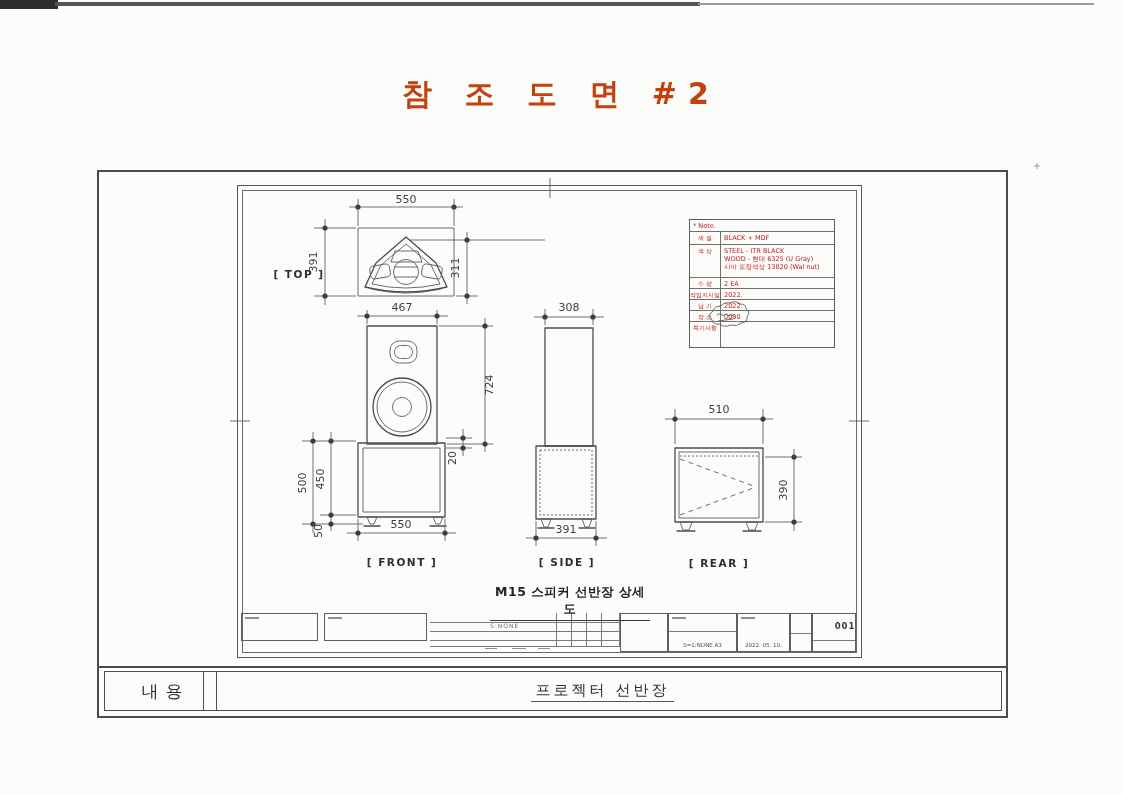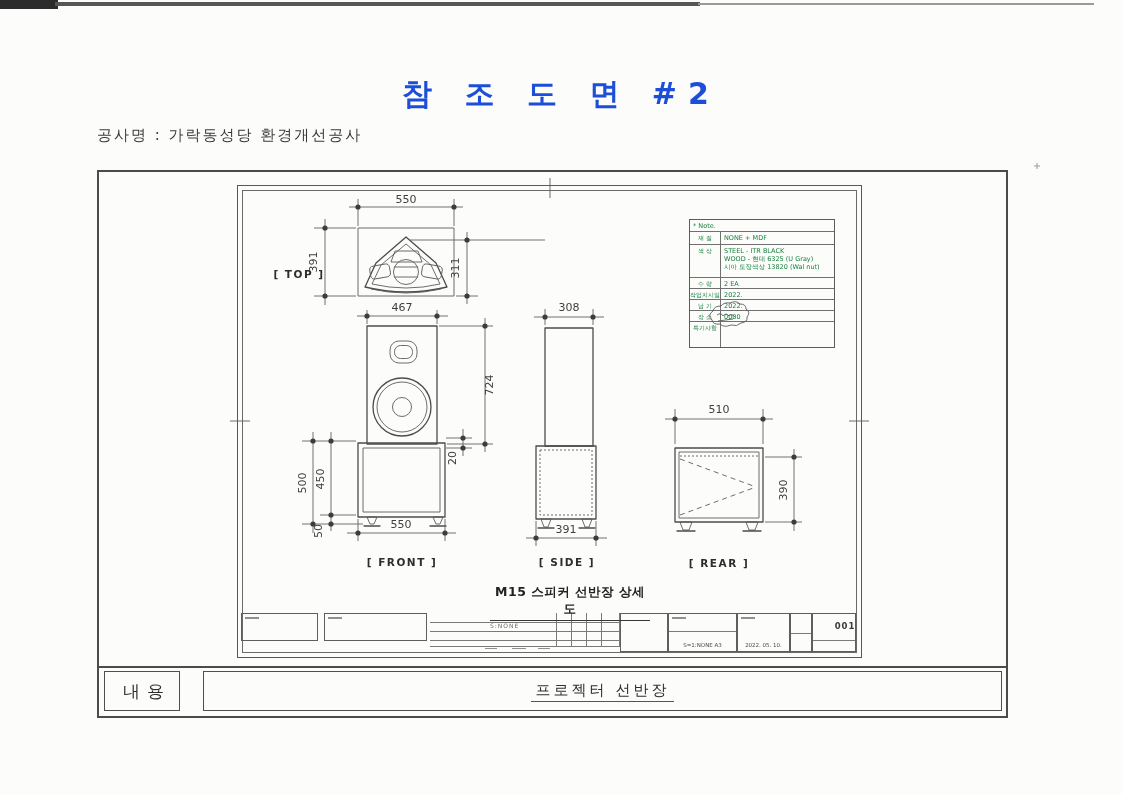--- a/index.html
+++ b/index.html
@@ -6,29 +6,29 @@
   .page{position:relative;width:1122px;height:794px;background:#fcfcfb;overflow:hidden;
         font-family:"DejaVu Sans","Liberation Sans",sans-serif;color:#2b2b2b;}
   .abs{position:absolute;box-sizing:border-box;}
 
   
   .art1{left:0;top:0;width:58px;height:9px;background:#2c2c2c;}
   .art2{left:55px;top:2px;width:645px;height:4px;background:#565656;}
   .art3{left:698px;top:3px;width:396px;height:2px;background:#9a9a9a;}
 
   .title{left:0;right:0;top:74px;text-align:center;font-size:30px;font-weight:600;
-         letter-spacing:11px;color:#1d4ed8;}
+         letter-spacing:11px;color:#c2410c;}
   .project{left:97px;top:126px;font-size:15px;letter-spacing:2px;color:#3a3a3a;}
 
   .outer-frame{left:97px;top:170px;width:911px;height:548px;border:2px solid #4b4b4b;}
   .sheet{left:237px;top:185px;width:625px;height:473px;border:1.2px solid #585858;}
   .sheet-inner{left:242px;top:190px;width:615px;height:463px;border:1px solid #6a6a6a;}
 
   
-  .notes{left:689px;top:219px;width:146px;border:1px solid #5c5c5c;color:#15803d;}
+  .notes{left:689px;top:219px;width:146px;border:1px solid #5c5c5c;color:#b91c1c;}
   .nrow{display:flex;border-top:1px solid #707070;font-size:6.5px;line-height:1.3;}
   .nrow:first-child{border-top:none;}
   .nh{padding:2px 3px;height:7px;}
   .nl{width:30px;flex:none;border-right:1px solid #707070;padding:1.5px 0;
       text-align:center;font-size:6px;}
   .nv{flex:1;padding:1.5px 3px;}
   .vline{display:block;}
   .r0{height:12px;}.rt{height:32px;}.rs{height:10px;}.rlast{height:25px;}
 
   
@@ -52,21 +52,21 @@
               font-size:8.5px;font-weight:600;color:#3a3a3a;letter-spacing:1px;}
 
   
   .dtitle-wrap{left:490px;top:584px;width:160px;text-align:center;}
   .dtitle{font-size:12.5px;font-weight:bold;letter-spacing:0.5px;color:#222;
           border-bottom:1.6px solid #383838;padding-bottom:2px;}
   .dscale{font-size:6px;color:#6d6d6d;letter-spacing:1px;text-align:left;margin-top:1px;}
 
   
   .footer-band{left:97px;top:666px;width:911px;height:52px;border-top:2px solid #4b4b4b;}
-  .f-label{left:104px;top:671px;width:76px;height:40px;border:1.5px solid #4f4f4f;
+  .f-label{left:104px;top:671px;width:113px;height:40px;border:1.5px solid #4f4f4f;
            display:flex;align-items:center;justify-content:center;
            font-size:17px;letter-spacing:7px;padding-left:10px;color:#2e2e2e;}
   .f-value{left:203px;top:671px;width:799px;height:40px;border:1.5px solid #4f4f4f;
            display:flex;align-items:center;justify-content:center;}
   .f-value span{font-size:15px;letter-spacing:3px;color:#2e2e2e;
                 border-bottom:1px solid #555;padding:0 5px 1px;}
 
   
   svg.lines{position:absolute;left:0;top:0;pointer-events:none;}
   .ol{fill:none;stroke:#4c4c4c;stroke-width:1.3;stroke-linejoin:round;stroke-linecap:round;}
@@ -83,34 +83,33 @@
 </head>
 <body>
 
 <div class="page">
 
   <div class="abs art1"></div>
   <div class="abs art2"></div>
   <div class="abs art3"></div>
 
   <div class="abs title">참 조 도 면 #2</div>
-  <div class="abs project">공사명 : 가락동성당 환경개선공사</div>
 
   <div class="abs outer-frame"></div>
 
   <div class="abs sheet"></div>
   <div class="abs sheet-inner"></div>
 
   <div class="abs notes">
     <div class="nrow nh">
       <span>* Note.</span>
     </div>
     <div class="nrow r0">
       <span class="nl">재 질</span>
-      <span class="nv">NONE + MDF</span>
+      <span class="nv">BLACK + MDF</span>
     </div>
     <div class="nrow rt">
       <span class="nl">색 상</span>
       <span class="nv">
         <span class="vline">STEEL - ITR BLACK</span>
         <span class="vline">WOOD - 현대 6325 (U Gray)</span>
         <span class="vline">시아 도장색상 13820 (Wal nut)</span>
       </span>
     </div>
     <div class="nrow rs">

